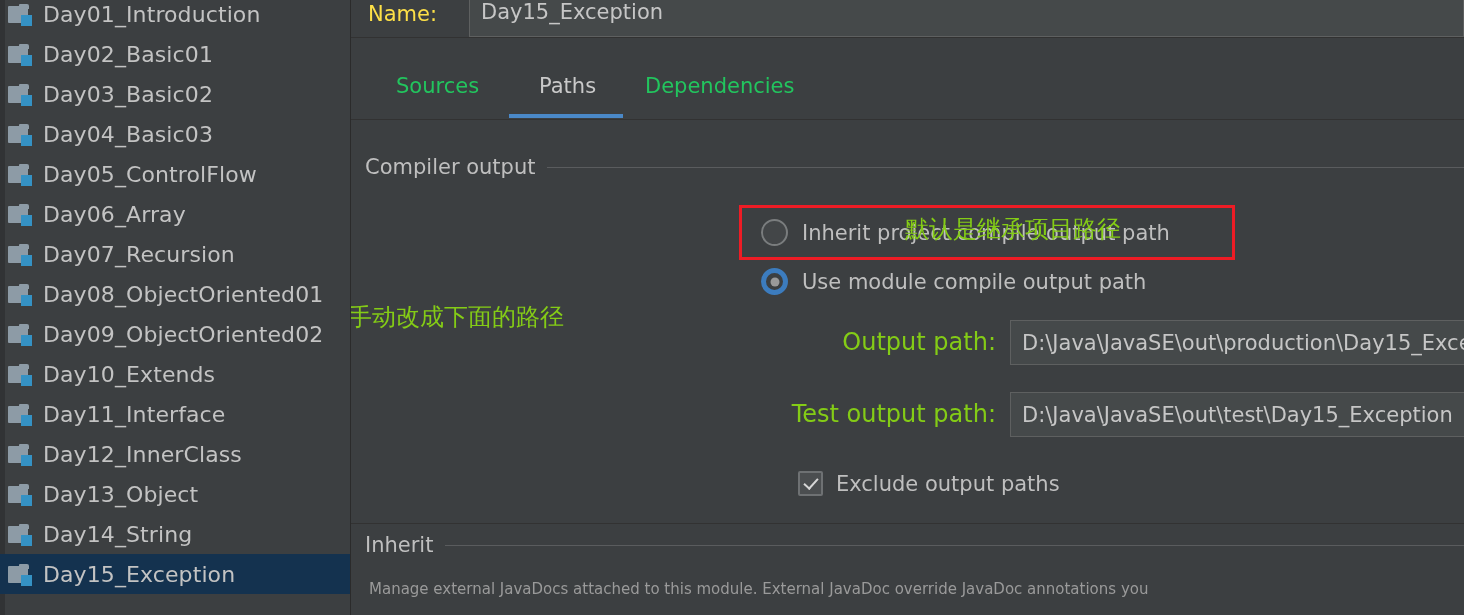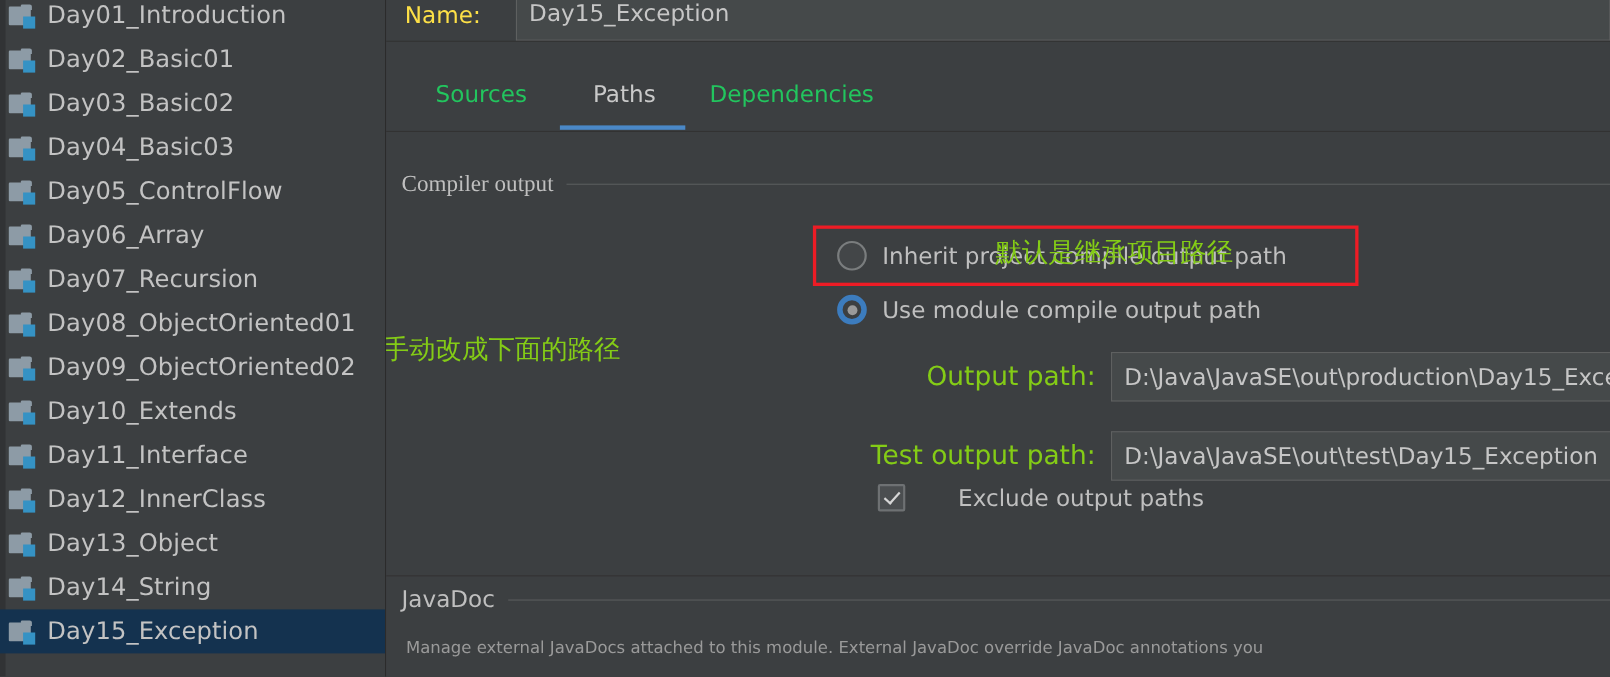--- a/index.html
+++ b/index.html
@@ -279,24 +279,23 @@
     color: #c6c6c6;
     font-size: 21px;
     white-space: nowrap;
     overflow: hidden;
   }
 
   
   #checkbox-row {
     position: absolute;
     left: 447px;
-    top: 440px;
-    display: flex;
-    align-items: center;
-    gap: 35px;
+    top: 471px;
+    display: flex;
+    align-items: center;
   }
   .checkbox {
     width: 25px;
     height: 25px;
     box-sizing: border-box;
     border: 2px solid #6e7173;
     border-radius: 2px;
     background: #4b4e50;
     margin-right: 13px;
     position: relative;
@@ -476,21 +475,21 @@
     <div id="name-divider"></div>
 
     <div id="tabs">
       <div class="tab" style="left:45px;">Sources</div>
       <div class="tab active" style="left:188px;">Paths</div>
       <div class="tab" style="left:294px;">Dependencies</div>
       <div class="tab-underline" style="left:158px; width:114px;"></div>
       <div id="tabs-bottom-line"></div>
     </div>
 
-    <div class="section" style="top:155px;font-family:Liberation Serif, serif;">
+    <div class="section" style="top:155px;">
       <div class="section-title">Compiler output</div>
       <div class="section-rule"></div>
     </div>
 
     <div class="radio-row" style="left:410px; top:219px;">
       <div class="radio off"></div>
       <div class="radio-label">Inherit project compile output path</div>
     </div>
 
     <div id="red-box"></div>
@@ -514,19 +513,19 @@
       <div class="field-input">D:\Java\JavaSE\out\test\Day15_Exception</div>
     </div>
 
     <div id="checkbox-row">
       <div class="checkbox checked"></div>
       <div class="checkbox-label">Exclude output paths</div>
     </div>
 
     <div id="javadoc-divider"></div>
     <div class="section" style="top:533px;">
-      <div class="section-title">JavaDoc</div>
+      <div class="section-title">Inherit</div>
       <div class="section-rule"></div>
     </div>
     <div id="javadoc-desc">Manage external JavaDocs attached to this module. External JavaDoc override JavaDoc annotations you</div>
 
   </div>
 </div>
 
 </body></html>

